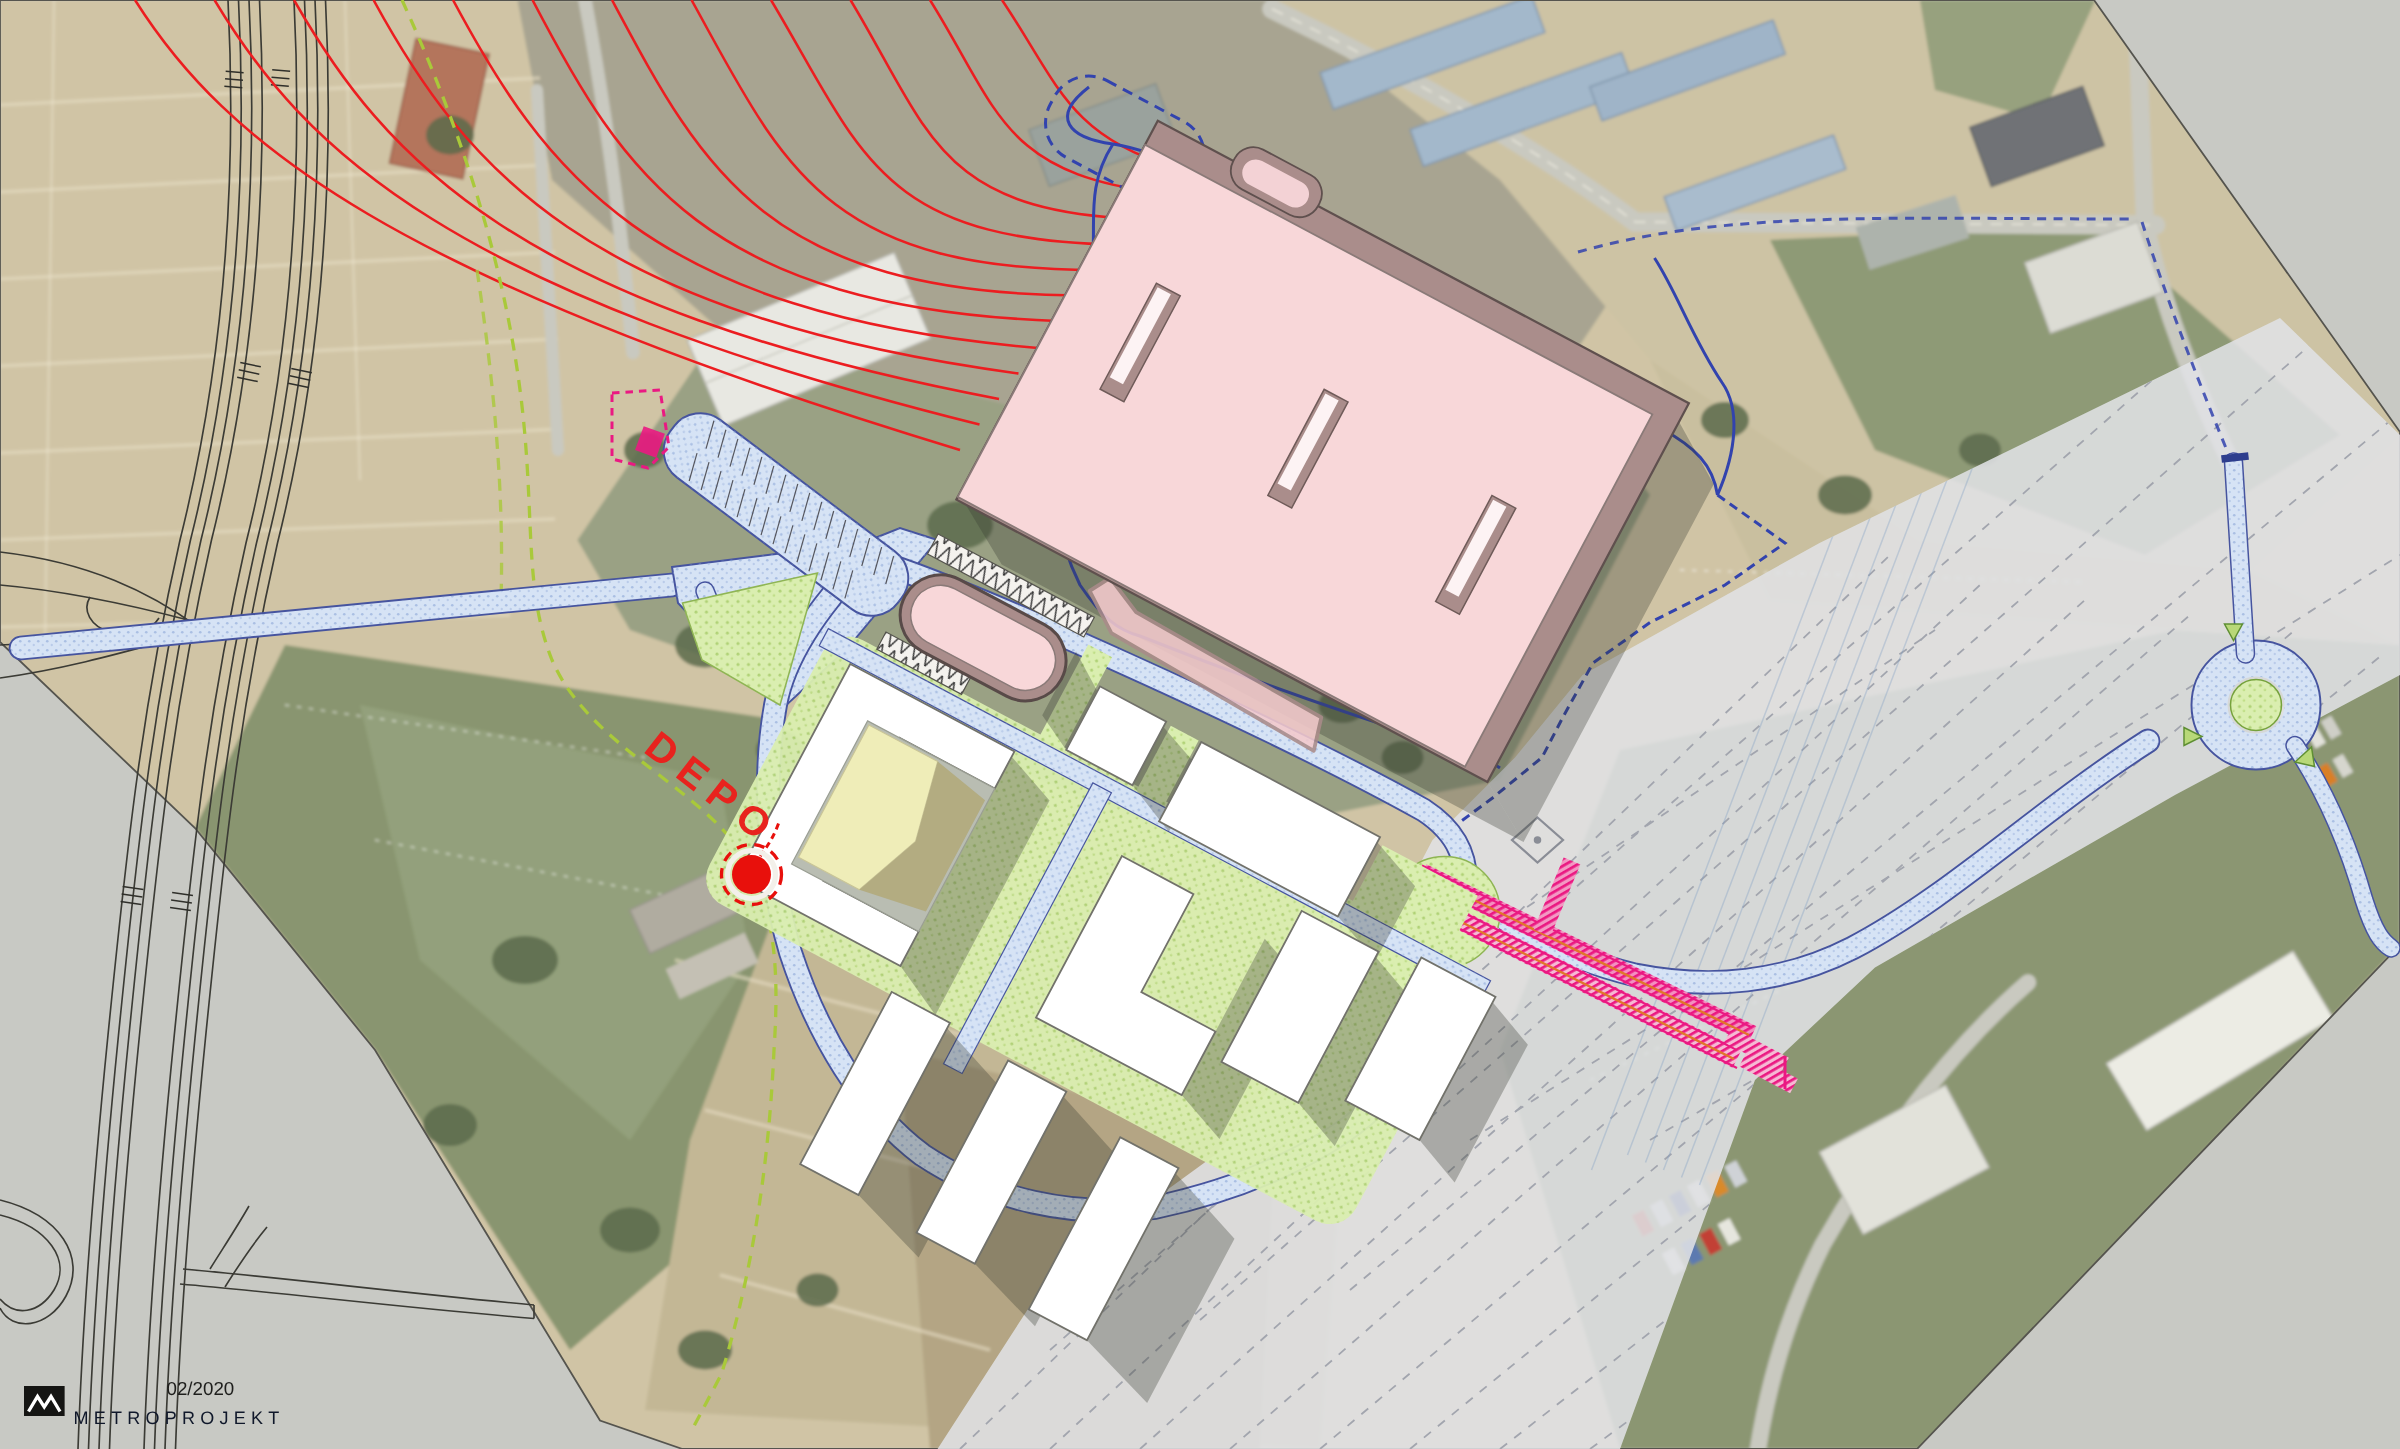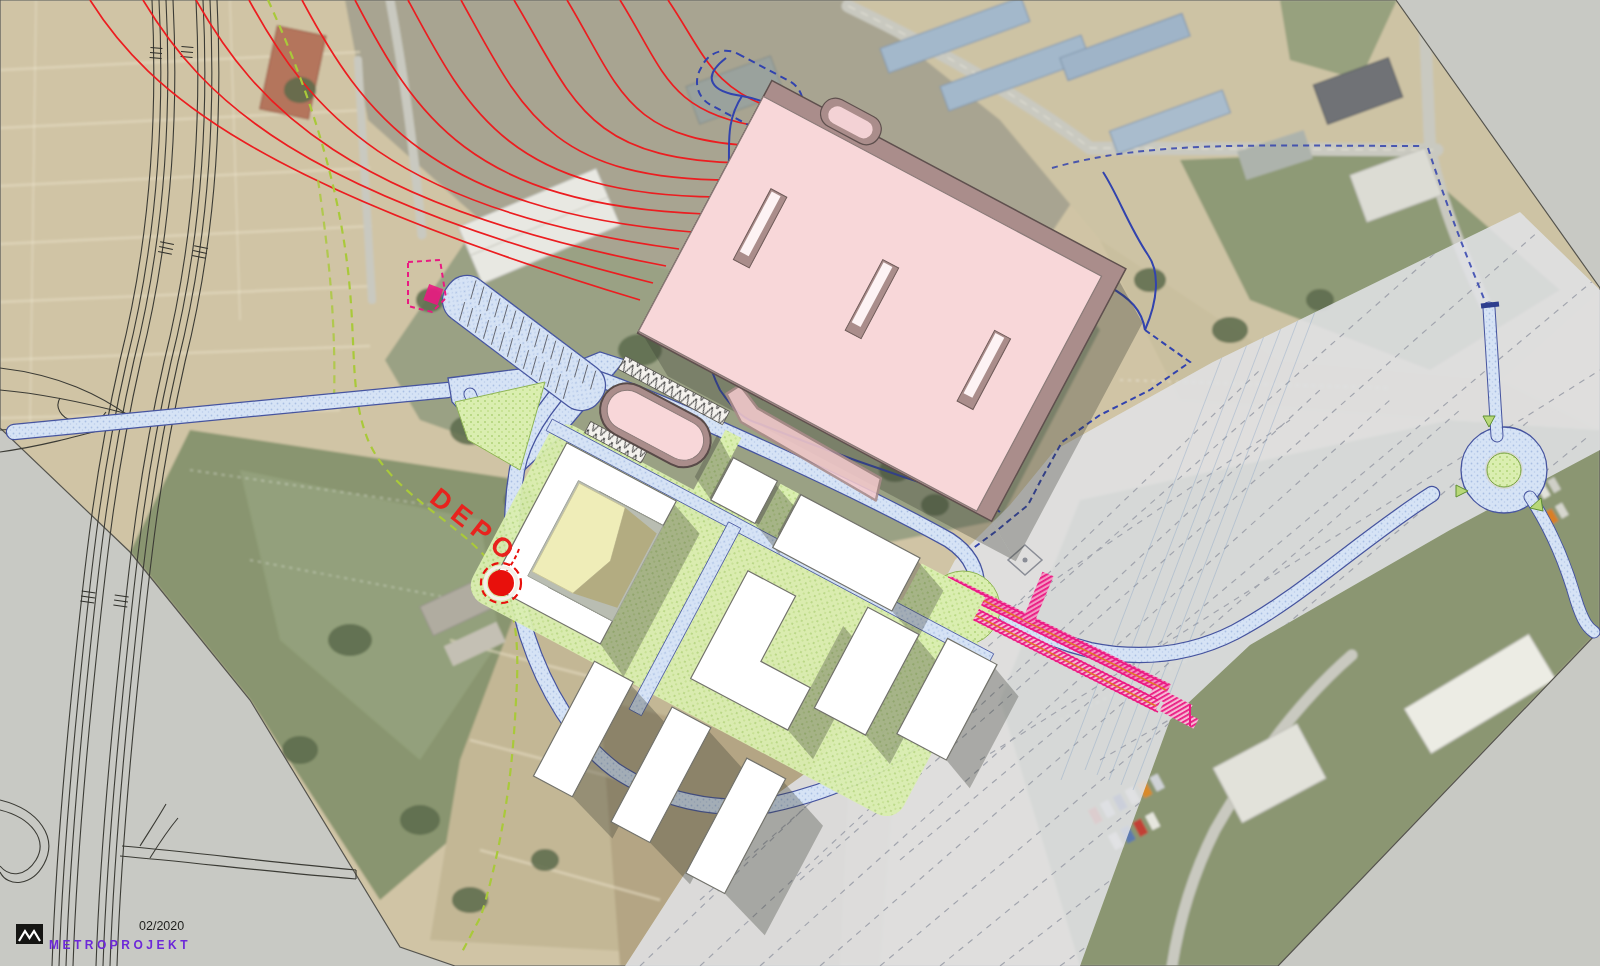--- a/index.html
+++ b/index.html
@@ -17,24 +17,24 @@
   .bw{fill:#ffffff;stroke:#72726b;stroke-width:1.2}
   .shd{fill:rgba(56,58,50,.32);stroke:none}
   .blk{fill:none;stroke:#3b3b35;stroke-width:1.1}
   .redc{fill:none;stroke:#ec1d20;stroke-width:1.7}
   .aroad{fill:none;stroke:#c9c9c0;stroke-linecap:round}
   .gdash{fill:none;stroke:#a9c93a;stroke-width:2.2;stroke-dasharray:8 6}
   .bluln{fill:none;stroke:#3243ae;stroke-width:2}
   .odash{fill:none;stroke:#a2a5ae;stroke-width:1.2;stroke-dasharray:6 6}
   #depo-label{position:absolute;left:443px;top:482px;color:#e8231e;font-weight:bold;
     font-size:27px;letter-spacing:7px;transform:rotate(38deg);transform-origin:left top;}
-  #date-label{position:absolute;left:111px;top:919px;color:#1e1e1c;font-size:12.5px;padding-left:28px;}
+  #date-label{position:absolute;left:111px;top:919px;color:#1e1e1c;font-size:12.5px;}
   #logo-box{position:absolute;left:16px;top:924px;width:27px;height:20px;background:#151513;}
-  #company-label{position:absolute;left:49px;top:938px;color:#6d28d9;font-size:12px;
-    font-weight:bold;letter-spacing:3.5px;}
+  #company-label{position:absolute;left:49px;top:938px;color:#0f172a;font-size:12px;
+    font-weight:normal;letter-spacing:3.5px;}
 </style>
 </head>
 <body>
 
 <div id="stage">
 <svg id="plan-svg" width="1600" height="966" viewBox="0 0 1600 966" xmlns="http://www.w3.org/2000/svg">
 <defs>
   <clipPath id="photoClip">
     <polygon points="0,0 1396,0 1600,288 1600,630 1278,966 455,966 400,947 250,700 130,552 0,428"></polygon>
   </clipPath>

